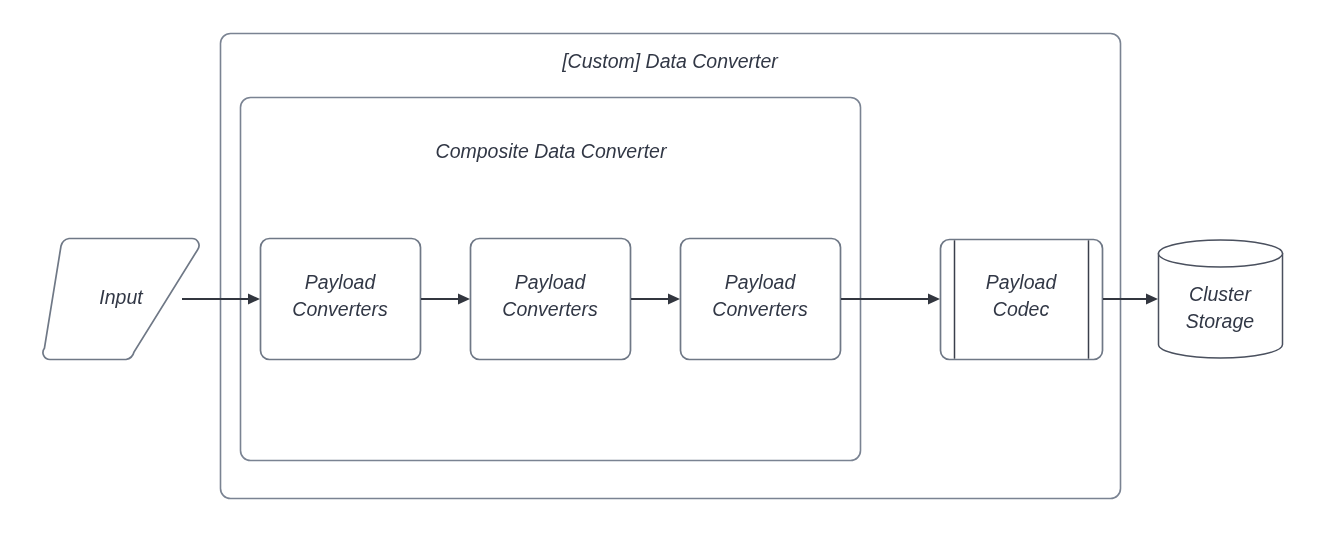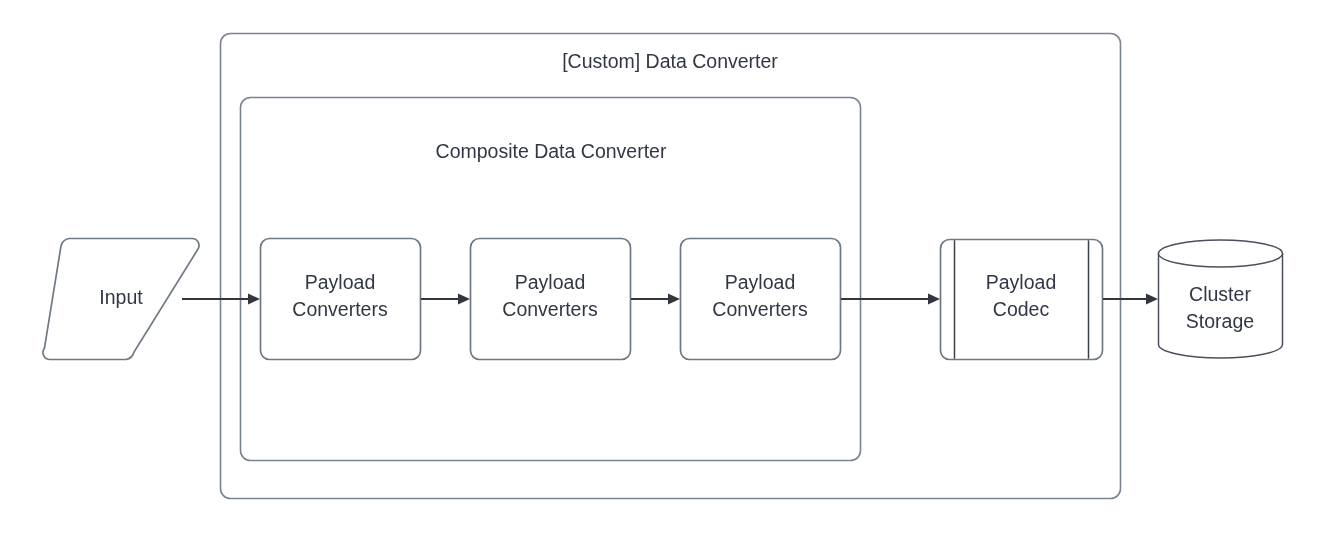--- a/index.html
+++ b/index.html
@@ -11,20 +11,21 @@
     width: 1320px;
     height: 540px;
     font-family: "Liberation Sans", sans-serif;
     overflow: hidden;
   }
   #diagram-root {
     position: relative;
     width: 1116px;
     height: 540px;
     background: #ffffff;
+    font-style: italic;
   }
   svg.diagram-canvas {
     position: absolute;
     top: 0;
     left: 0;
     width: 1320px;
     height: 540px;
     display: block;
   }
   .container-stroke {

